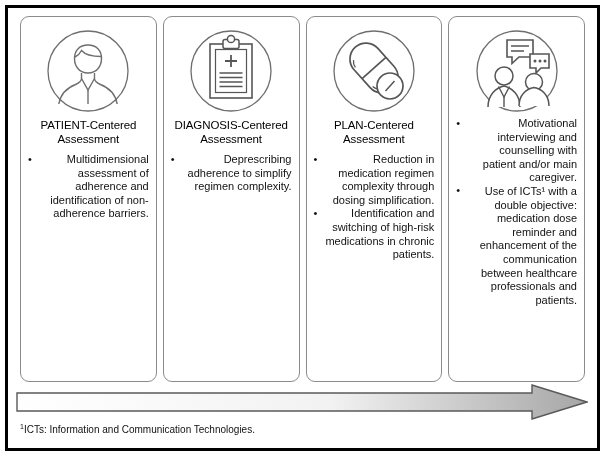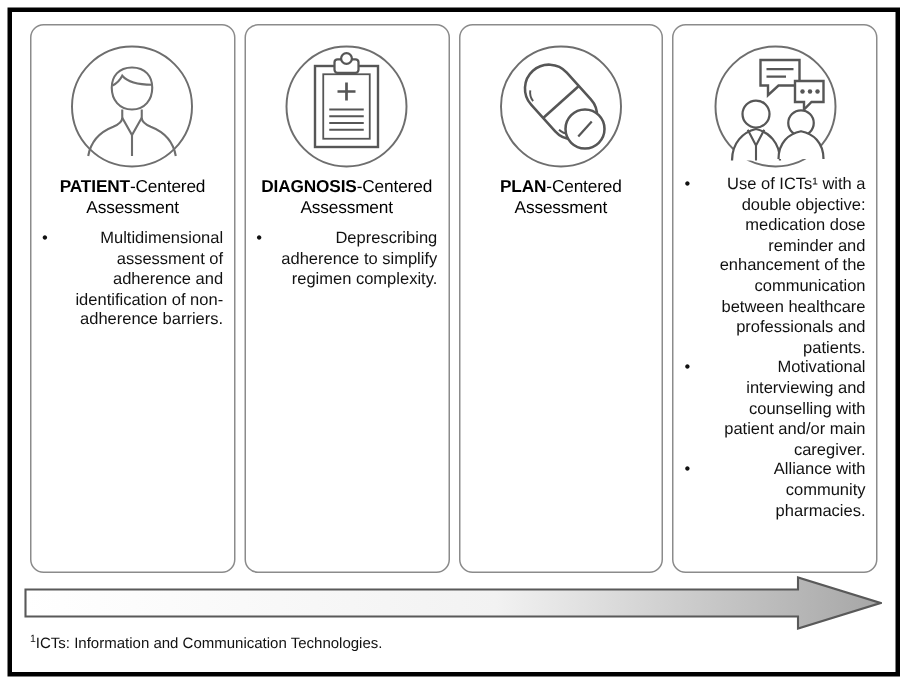--- a/index.html
+++ b/index.html
@@ -33,21 +33,21 @@
     height:92px;flex:0 0 auto;
   }
   .icon-wrap svg{display:block;}
   .panel-title{
     text-align:center;
     font-size:11.5px;line-height:13.5px;
     margin-top:2px;margin-bottom:7px;
     letter-spacing:-0.1px;
     color:#000;
   }
-  .panel-title .lead{font-weight:bold;}
+  .panel-title .lead{font-weight:normal;}
   .panel-title .rest{font-weight:normal;}
   .panel-title.all-bold{font-weight:bold;}
   .bullets{
     list-style:none;margin:0;padding:0;
     font-size:11px;line-height:13.6px;color:#111;text-align:right;
   }
   .bullets li{
     position:relative;
     padding-left:9px;
     margin-bottom:0px;
@@ -133,20 +133,24 @@
             <path d="M33 59.5c-2-1.6-3.2-4-3.4-6.6" fill="none" stroke="#565656" stroke-width="1.3"></path>
           </g>
           <circle cx="59" cy="58" r="13" fill="#fff" stroke="#565656" stroke-width="1.7"></circle>
           <path d="M54.5 63l9-10" fill="none" stroke="#565656" stroke-width="1.5"></path>
         </svg>
       </div>
       <div class="panel-title">
         <span class="lead">PLAN</span><span class="rest">-Centered</span><br>
         <span class="rest">Assessment</span>
       </div>
+      <ul class="bullets">
+        <li>Reduction in medication regimen complexity through dosing simplification.</li>
+        <li>Identification and switching of high-risk medications in chronic patients.</li>
+      </ul>
     </div>
 
     <div class="panel">
       <div class="icon-wrap">
         <svg width="86" height="86" viewBox="0 0 86 86" aria-hidden="true">
           <circle cx="43" cy="43" r="40" fill="none" stroke="#6e6e6e" stroke-width="1.3"></circle>
           <path d="M33 12h26v17H45l-7 6.5V29h-5z" fill="#fff" stroke="#565656" stroke-width="1.6"></path>
           <path d="M37 18h18M37 23h13" fill="none" stroke="#565656" stroke-width="1.5"></path>
           <path d="M56 26h19v14h-8l-5 5v-5h-6z" fill="#fff" stroke="#565656" stroke-width="1.6"></path>
           <circle cx="61" cy="33" r="1.5" fill="#565656"></circle>
@@ -154,23 +158,22 @@
           <circle cx="71" cy="33" r="1.5" fill="#565656"></circle>
           <circle cx="30" cy="48" r="9" fill="#fff" stroke="#565656" stroke-width="1.5"></circle>
           <path d="M14 79c0-12 7.5-19 16-21 8.5 2 16 9 16 21" fill="#fff" stroke="#565656" stroke-width="1.5"></path>
           <path d="M24.5 58.5L30 69l5.5-10.5" fill="none" stroke="#565656" stroke-width="1.4"></path>
           <path d="M30 69v10" fill="none" stroke="#565656" stroke-width="1.4"></path>
           <circle cx="60" cy="54" r="8.5" fill="#fff" stroke="#565656" stroke-width="1.5"></circle>
           <path d="M45 78c0-11 7-17 15-18.5C68 61 75 67 75 78" fill="#fff" stroke="#565656" stroke-width="1.5"></path>
         </svg>
       </div>
       <ul class="bullets">
+        <li>Motivational interviewing and counselling with patient and/or main caregiver.</li>
         <li>Use of ICTs¹ with a double objective: medication dose reminder and enhancement of the communication between healthcare professionals and patients.</li>
-        <li>Motivational interviewing and counselling with patient and/or main caregiver.</li>
-        <li>Alliance with community pharmacies.</li>
       </ul>
     </div>
 
   </div>
 
   <div class="arrow-wrap">
     <svg width="572" height="36" viewBox="0 0 572 36" aria-hidden="true">
       <defs>
         <linearGradient id="arrGrad" x1="0" y1="0" x2="1" y2="0">
           <stop offset="0%" stop-color="#ffffff"></stop>

